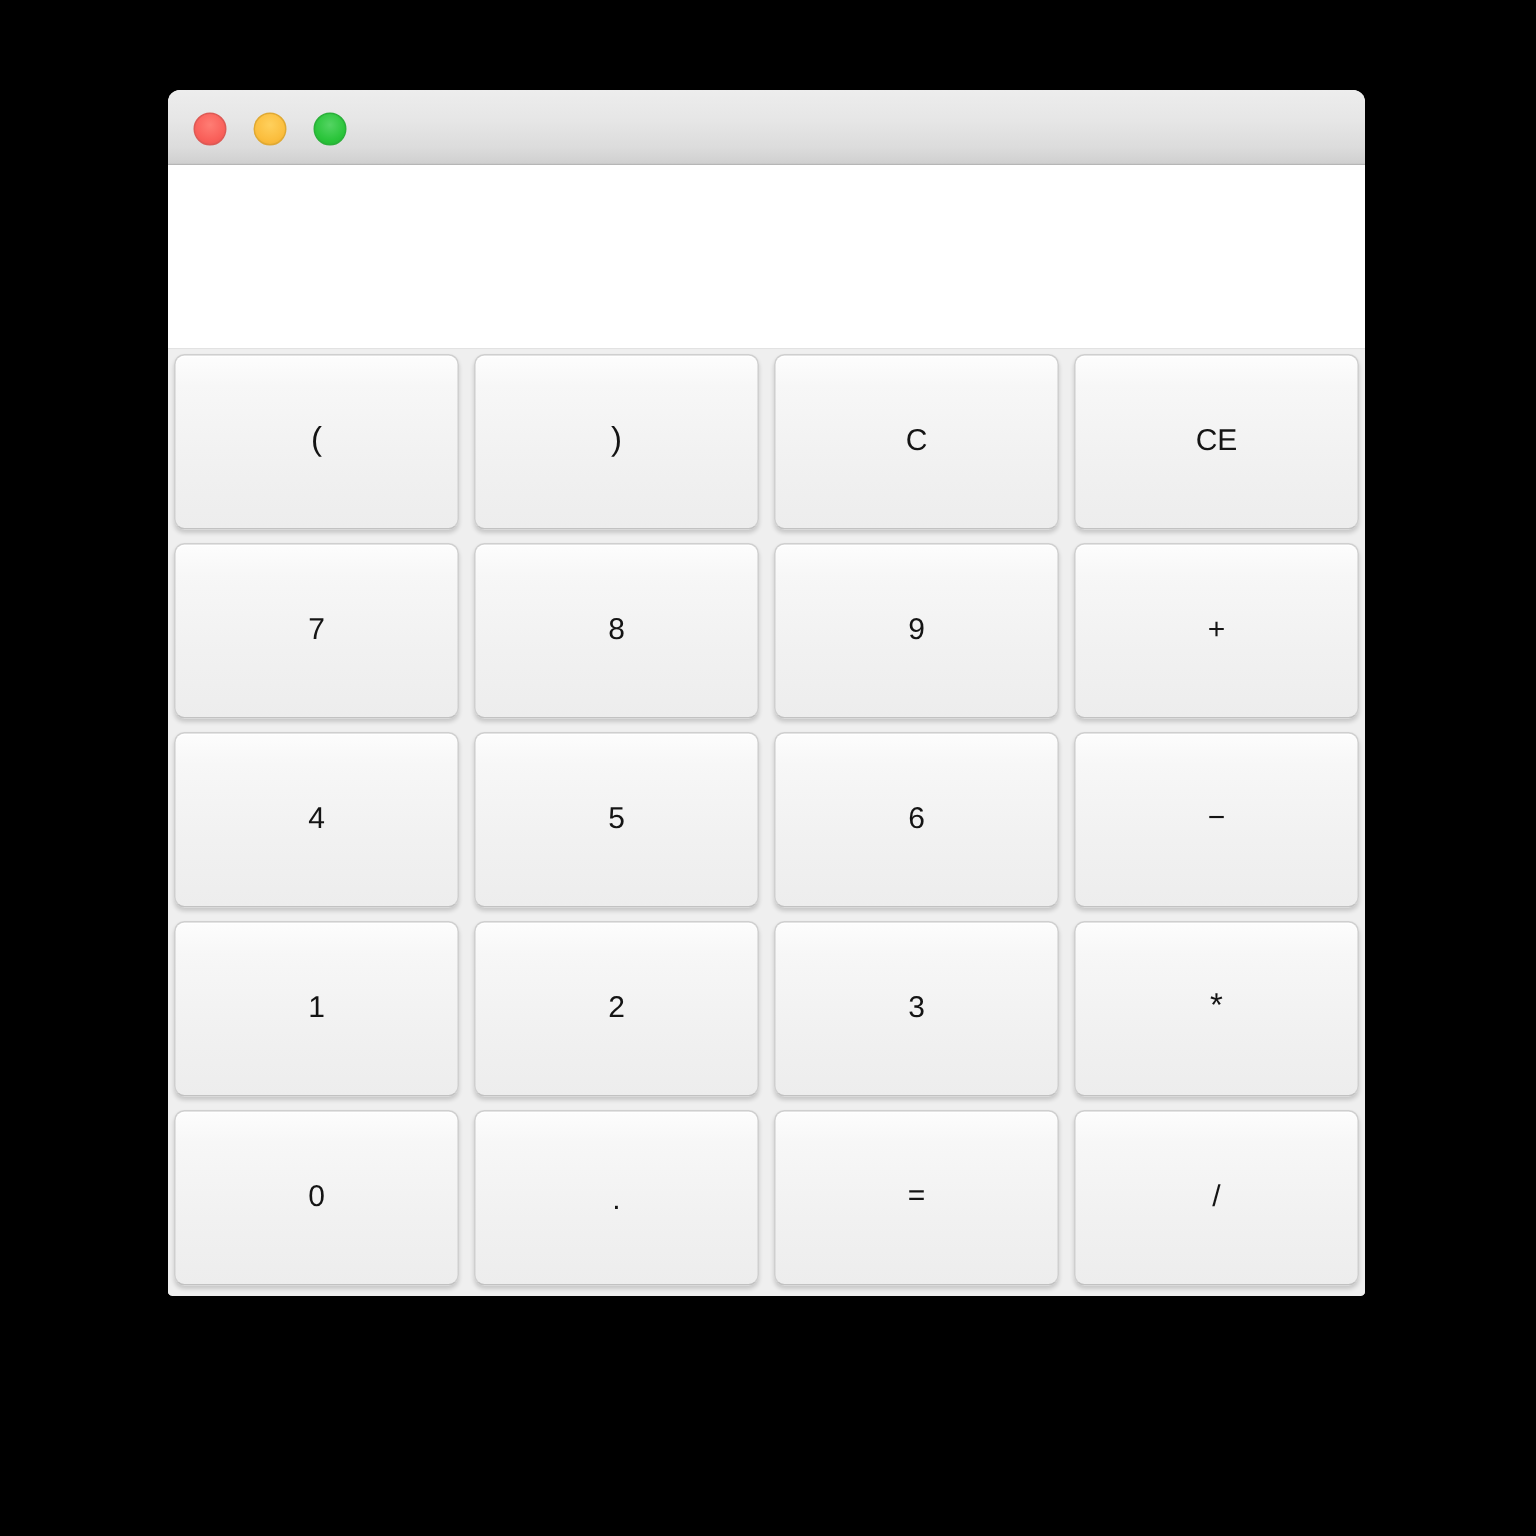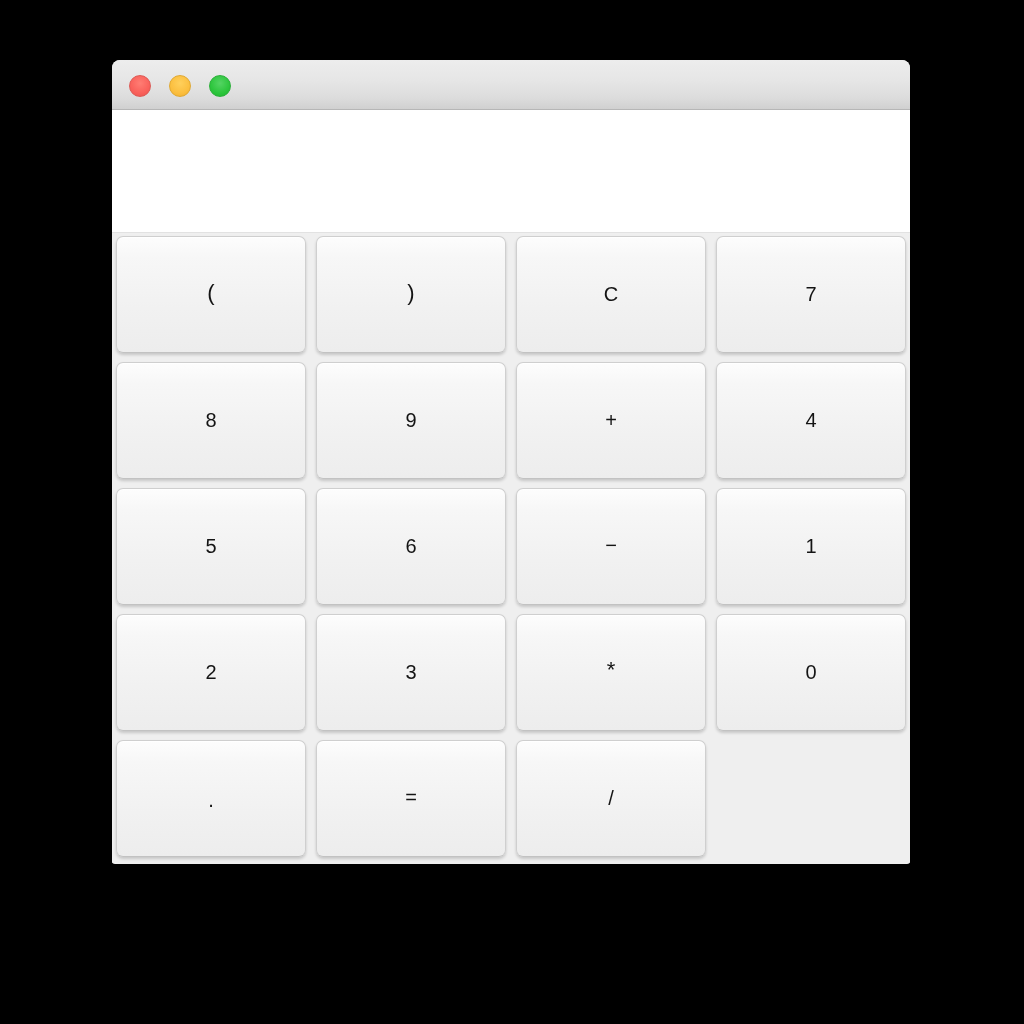--- a/index.html
+++ b/index.html
@@ -148,20 +148,23 @@
     <div class="keypad" id="keypad">
         <div class="key paren">
           <span class="glyph">(</span>
         </div>
         <div class="key paren">
           <span class="glyph">)</span>
         </div>
         <div class="key clear">
           <span class="glyph">C</span>
         </div>
+        <div class="key clear">
+          <span class="glyph">CE</span>
+        </div>
         <div class="key digit">
           <span class="glyph">7</span>
         </div>
         <div class="key digit">
           <span class="glyph">8</span>
         </div>
         <div class="key digit">
           <span class="glyph">9</span>
         </div>
         <div class="key op-plus">

